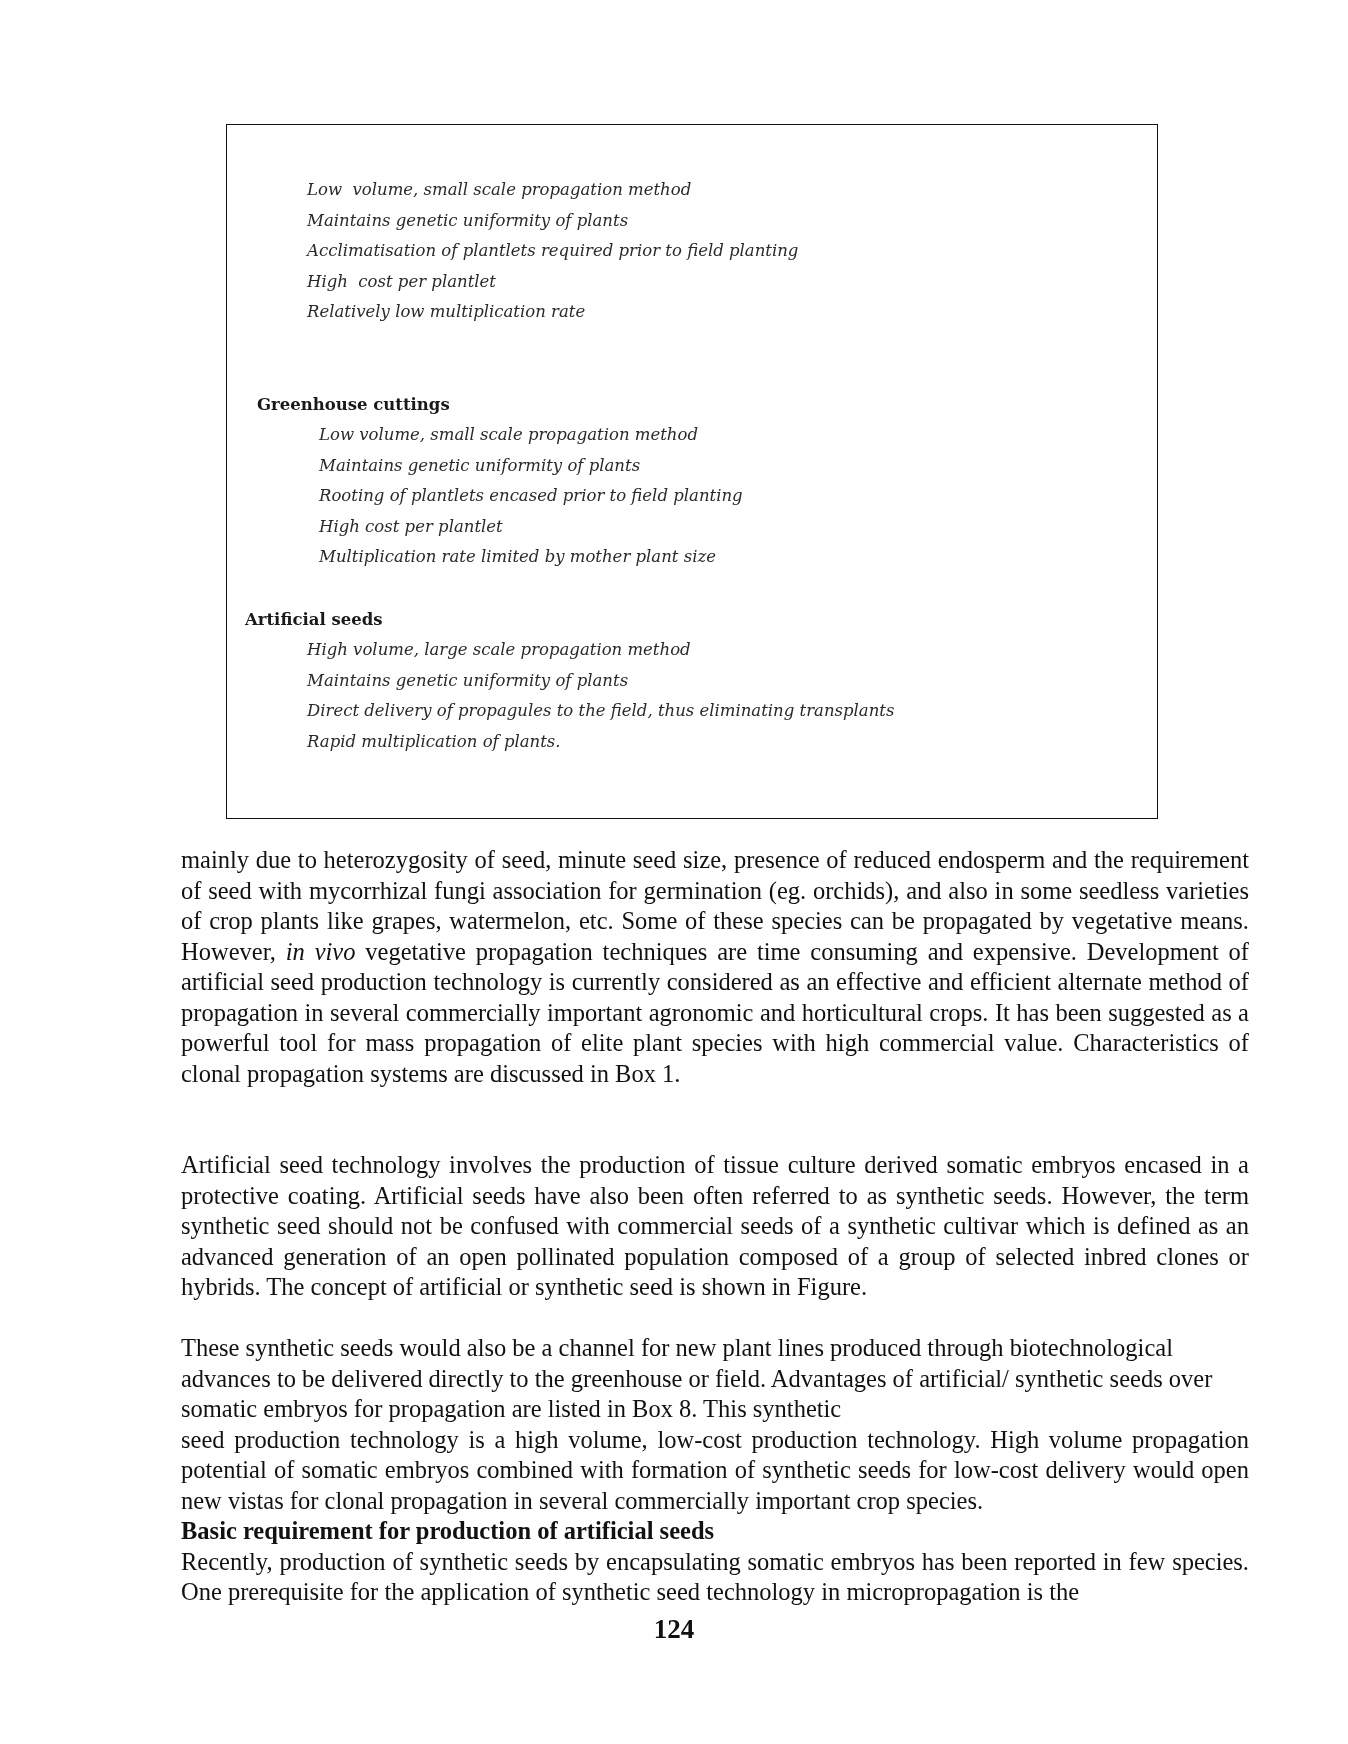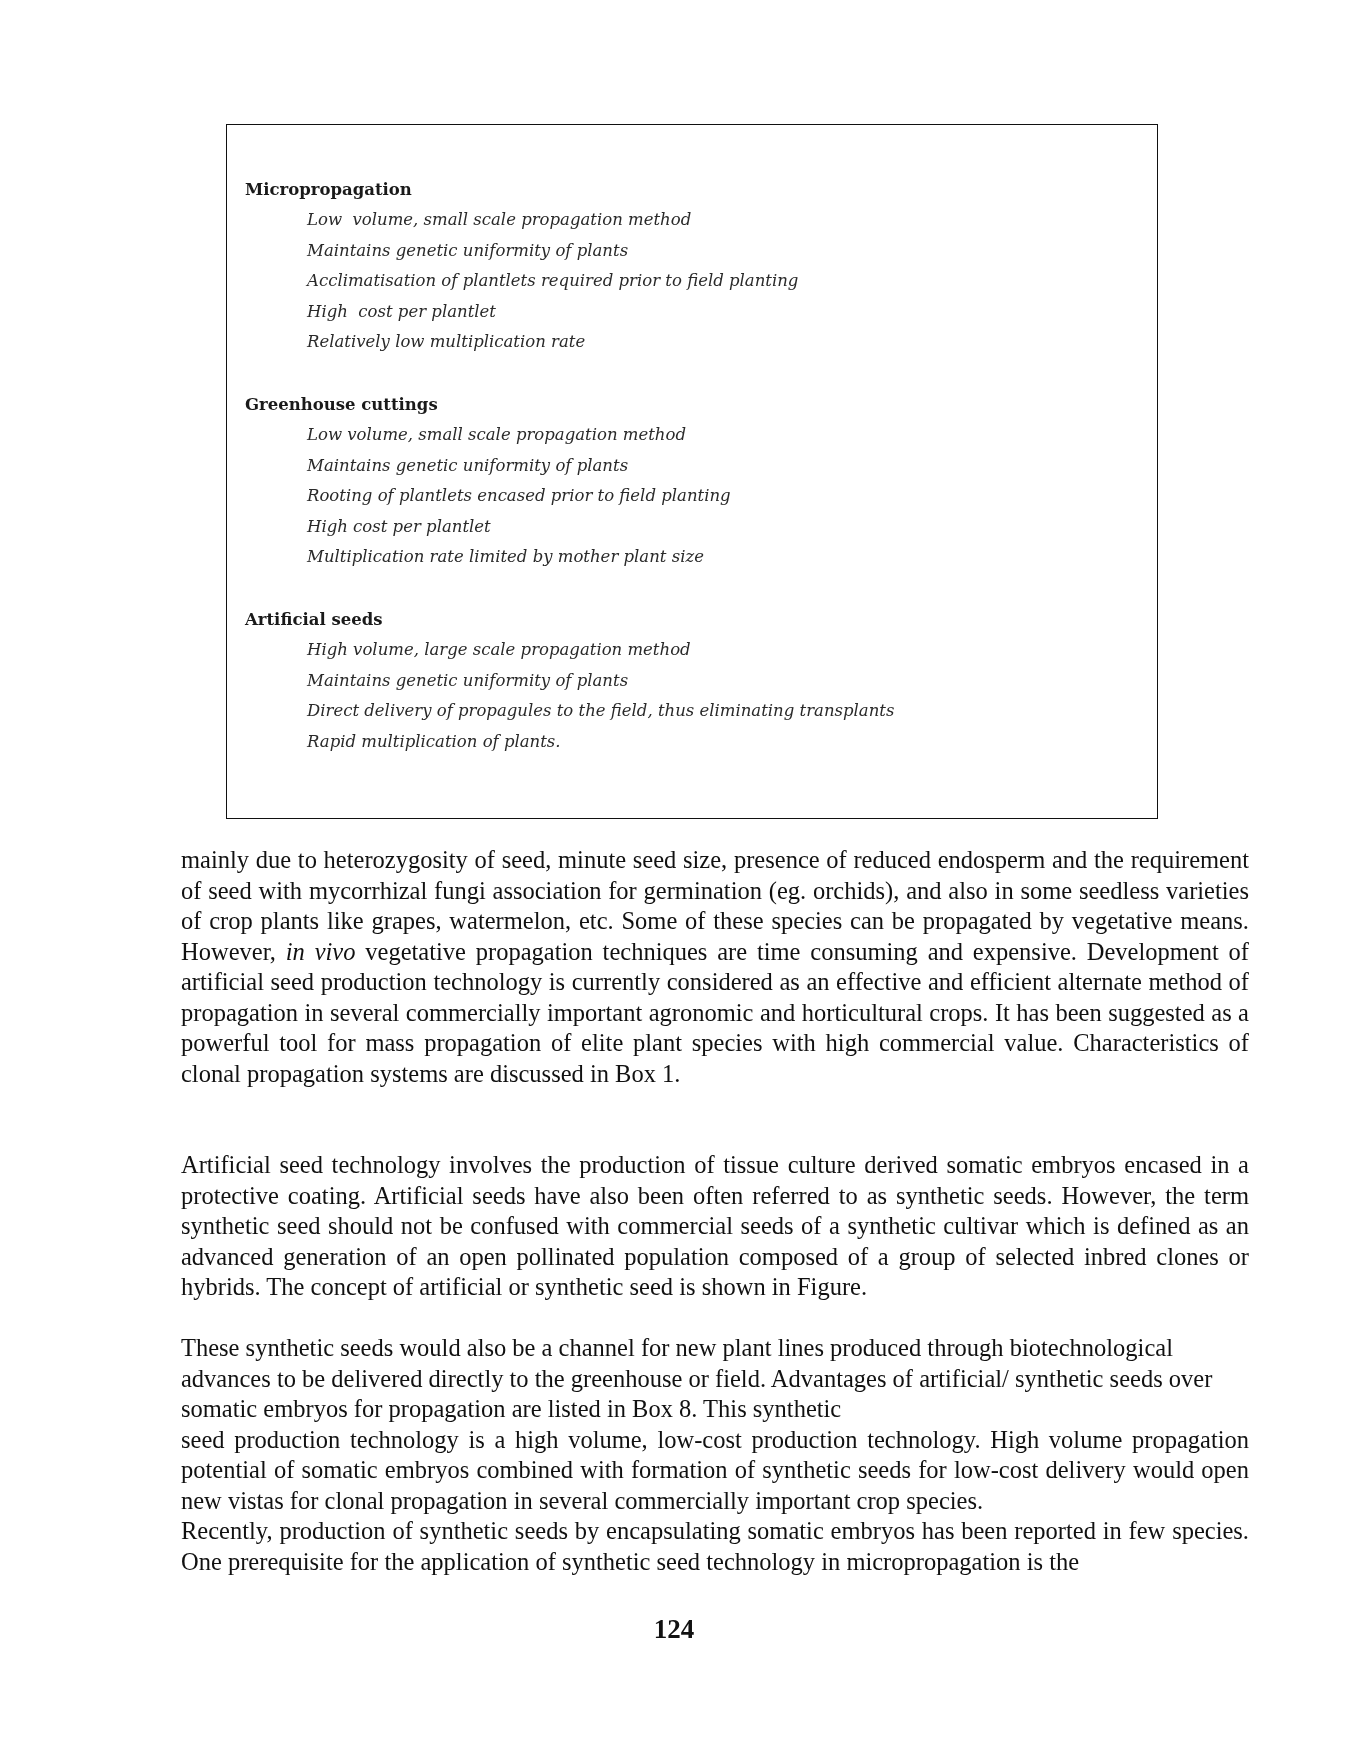--- a/index.html
+++ b/index.html
@@ -99,31 +99,30 @@
       display: inline-block;
       margin-left: 0px;
     }
   </style>
 </head>
 <body>
 
 <div class="box">
 
   <div class="section" style="top:50px;">
-    <div class="section-heading">Micropropagation</div>
     <ul class="section-items">
       <li class="section-item">Low  volume, small scale propagation method</li>
       <li class="section-item">Maintains genetic uniformity of plants</li>
       <li class="section-item">Acclimatisation of plantlets required prior to field planting</li>
       <li class="section-item">High  cost per plantlet</li>
       <li class="section-item">Relatively low multiplication rate</li>
     </ul>
   </div>
 
-  <div class="section" style="top:265px;">
+  <div class="section" style="top:265px;margin-left:12px;">
     <div class="section-heading">Greenhouse cuttings</div>
     <ul class="section-items">
       <li class="section-item">Low volume, small scale propagation method</li>
       <li class="section-item">Maintains genetic uniformity of plants</li>
       <li class="section-item">Rooting of plantlets encased prior to field planting</li>
       <li class="section-item">High cost per plantlet</li>
       <li class="section-item">Multiplication rate limited by mother plant size</li>
     </ul>
   </div>
 
@@ -142,16 +141,17 @@
   <p class="para"><span>mainly due to heterozygosity of seed, minute seed size, presence of reduced endosperm and the requirement of seed with mycorrhizal fungi association for germination (eg. orchids), and also in some seedless varieties of crop plants like grapes, watermelon, etc. Some of these species can be propagated by vegetative means. However, </span><i>in vivo</i><span> vegetative propagation techniques are time consuming and expensive.    Development of artificial seed production technology is currently considered as an effective and efficient alternate method of propagation in several commercially important agronomic and horticultural crops. It has been suggested as a powerful tool for mass propagation of elite plant species with high commercial value. Characteristics of clonal propagation systems are discussed in Box 1.</span></p>
 </div>
 
 <div class="body-text" style="top:1150px;">
   <p class="para">Artificial seed technology involves the production of tissue culture derived somatic embryos encased in a protective coating. Artificial seeds have also been often referred to as synthetic seeds. However, the term synthetic seed should not be confused with commercial seeds of a synthetic cultivar which is defined as an advanced generation of an open pollinated population composed of a group of selected inbred clones or hybrids. The concept of artificial or synthetic seed is shown in Figure.</p>
 </div>
 
 <div class="body-text" style="top:1333px;">
   <p class="para" style="text-align:left;">These synthetic seeds would also be a channel for new plant lines produced through biotechnological advances to be delivered directly to the greenhouse or field. Advantages of artificial/ synthetic seeds over somatic embryos for propagation are listed in Box 8. This synthetic</p>
   <p class="para">seed production technology is a high volume, low-cost production technology. High volume propagation potential of somatic embryos combined with formation of synthetic seeds for low-cost delivery would open new vistas for clonal propagation in several commercially important crop species.</p>
+  <h3 class="heading">Basic requirement for production of artificial seeds</h3>
   <p class="para">Recently, production of synthetic seeds by encapsulating somatic embryos has been reported in few species. One prerequisite for the application of synthetic seed technology in micropropagation is the</p>
 </div>
 
 <div class="page-number"><span>124</span></div>
 
 </body></html>

